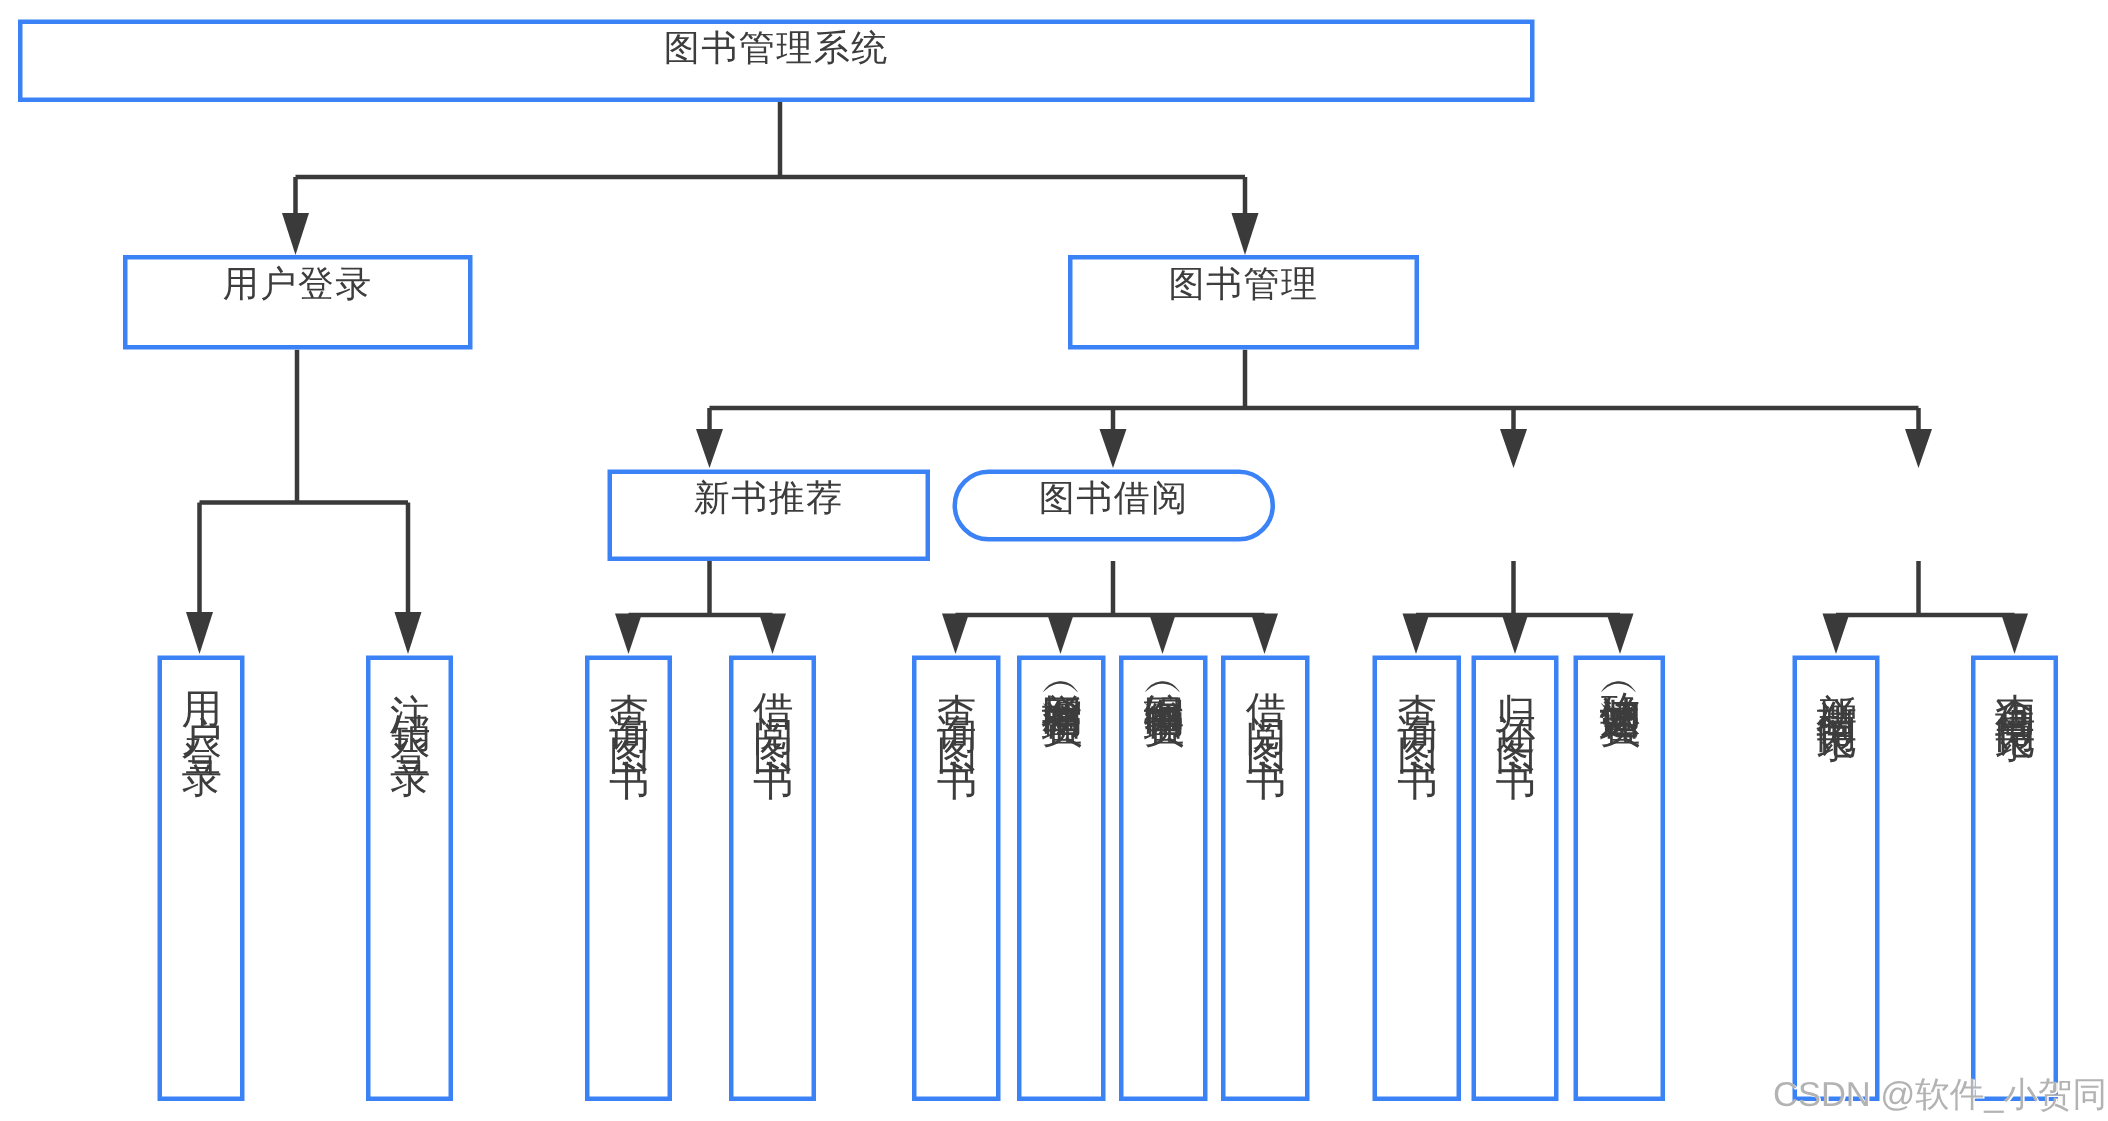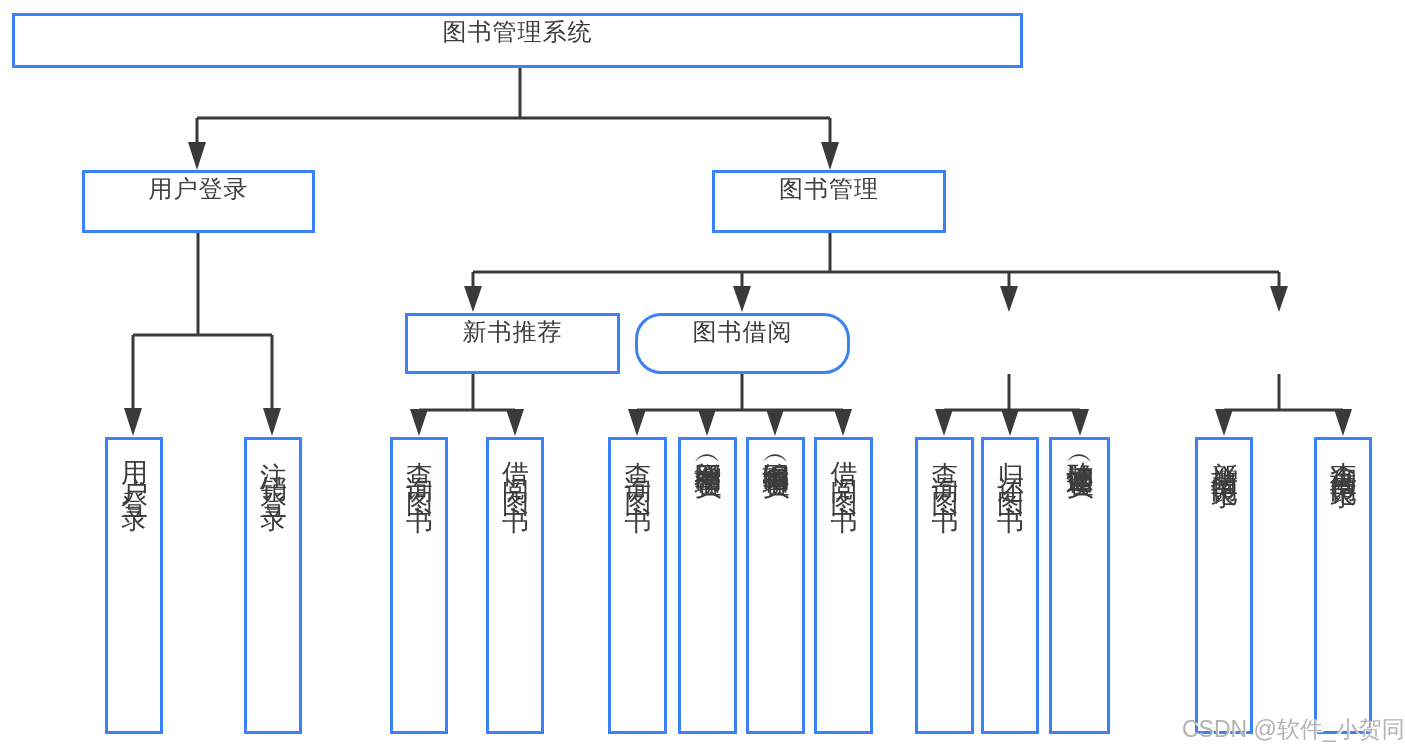--- a/index.html
+++ b/index.html
@@ -46,21 +46,21 @@
   }
   .leaf.short .lbl { letter-spacing: 0.55em; }
   .leaf.mid   .lbl { letter-spacing: 0.16em; }
   .leaf.long  .lbl { letter-spacing: 0.06em; }
 
   
   #n-root   { left: 12px;   top: 13px;  width: 1011px; height: 55px; }
   #n-login  { left: 82px;   top: 170px; width: 233px;  height: 63px; }
   #n-mgmt   { left: 712px;  top: 170px; width: 234px;  height: 63px; }
   #n-rec    { left: 366px;  top: 313px; width: 215px;  height: 61px; margin-left: 39px; }
-  #n-borrow { left: 635px;  top: 313px; width: 215px;  height: 61px; border-radius: 26px; }
+  #n-borrow { left: 635px;  top: 313px; width: 215px;  height: 48px; border-radius: 26px; }
   #n-cur    { left: 902px;  top: 313px; width: 215px;  height: 61px; }
   #n-hist   { left: 1172px; top: 313px; width: 215px;  height: 61px; }
 
   .leaf { top: 437px; height: 297px; width: 58px; }
   #l-1  { left: 105px;  }
   #l-2  { left: 244px;  }
   #l-3  { left: 390px;  }
   #l-4  { left: 486px;  }
   #l-5  { left: 608px;  width: 59px; }
   #l-6  { left: 678px;  width: 59px; }

